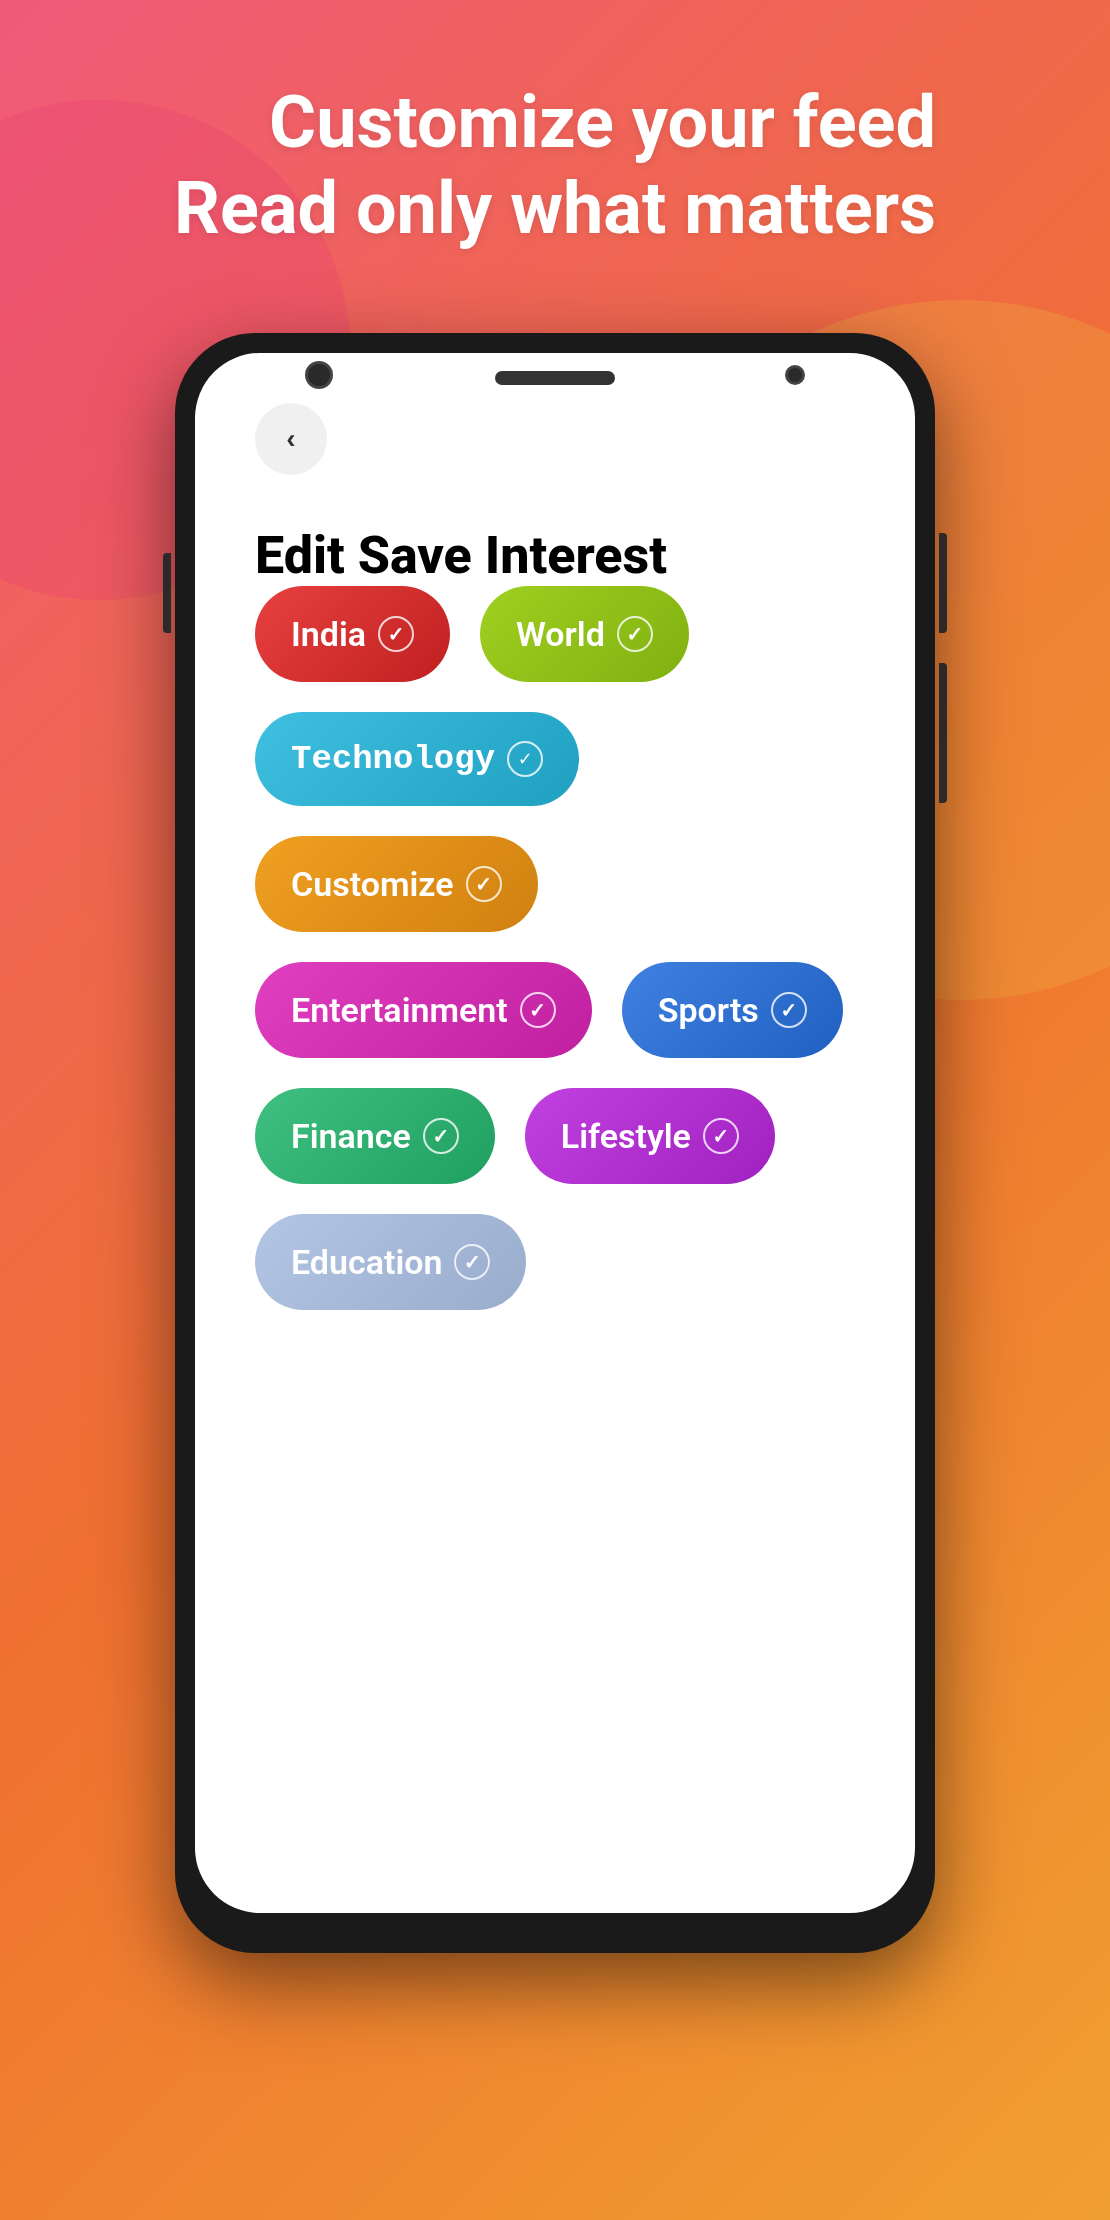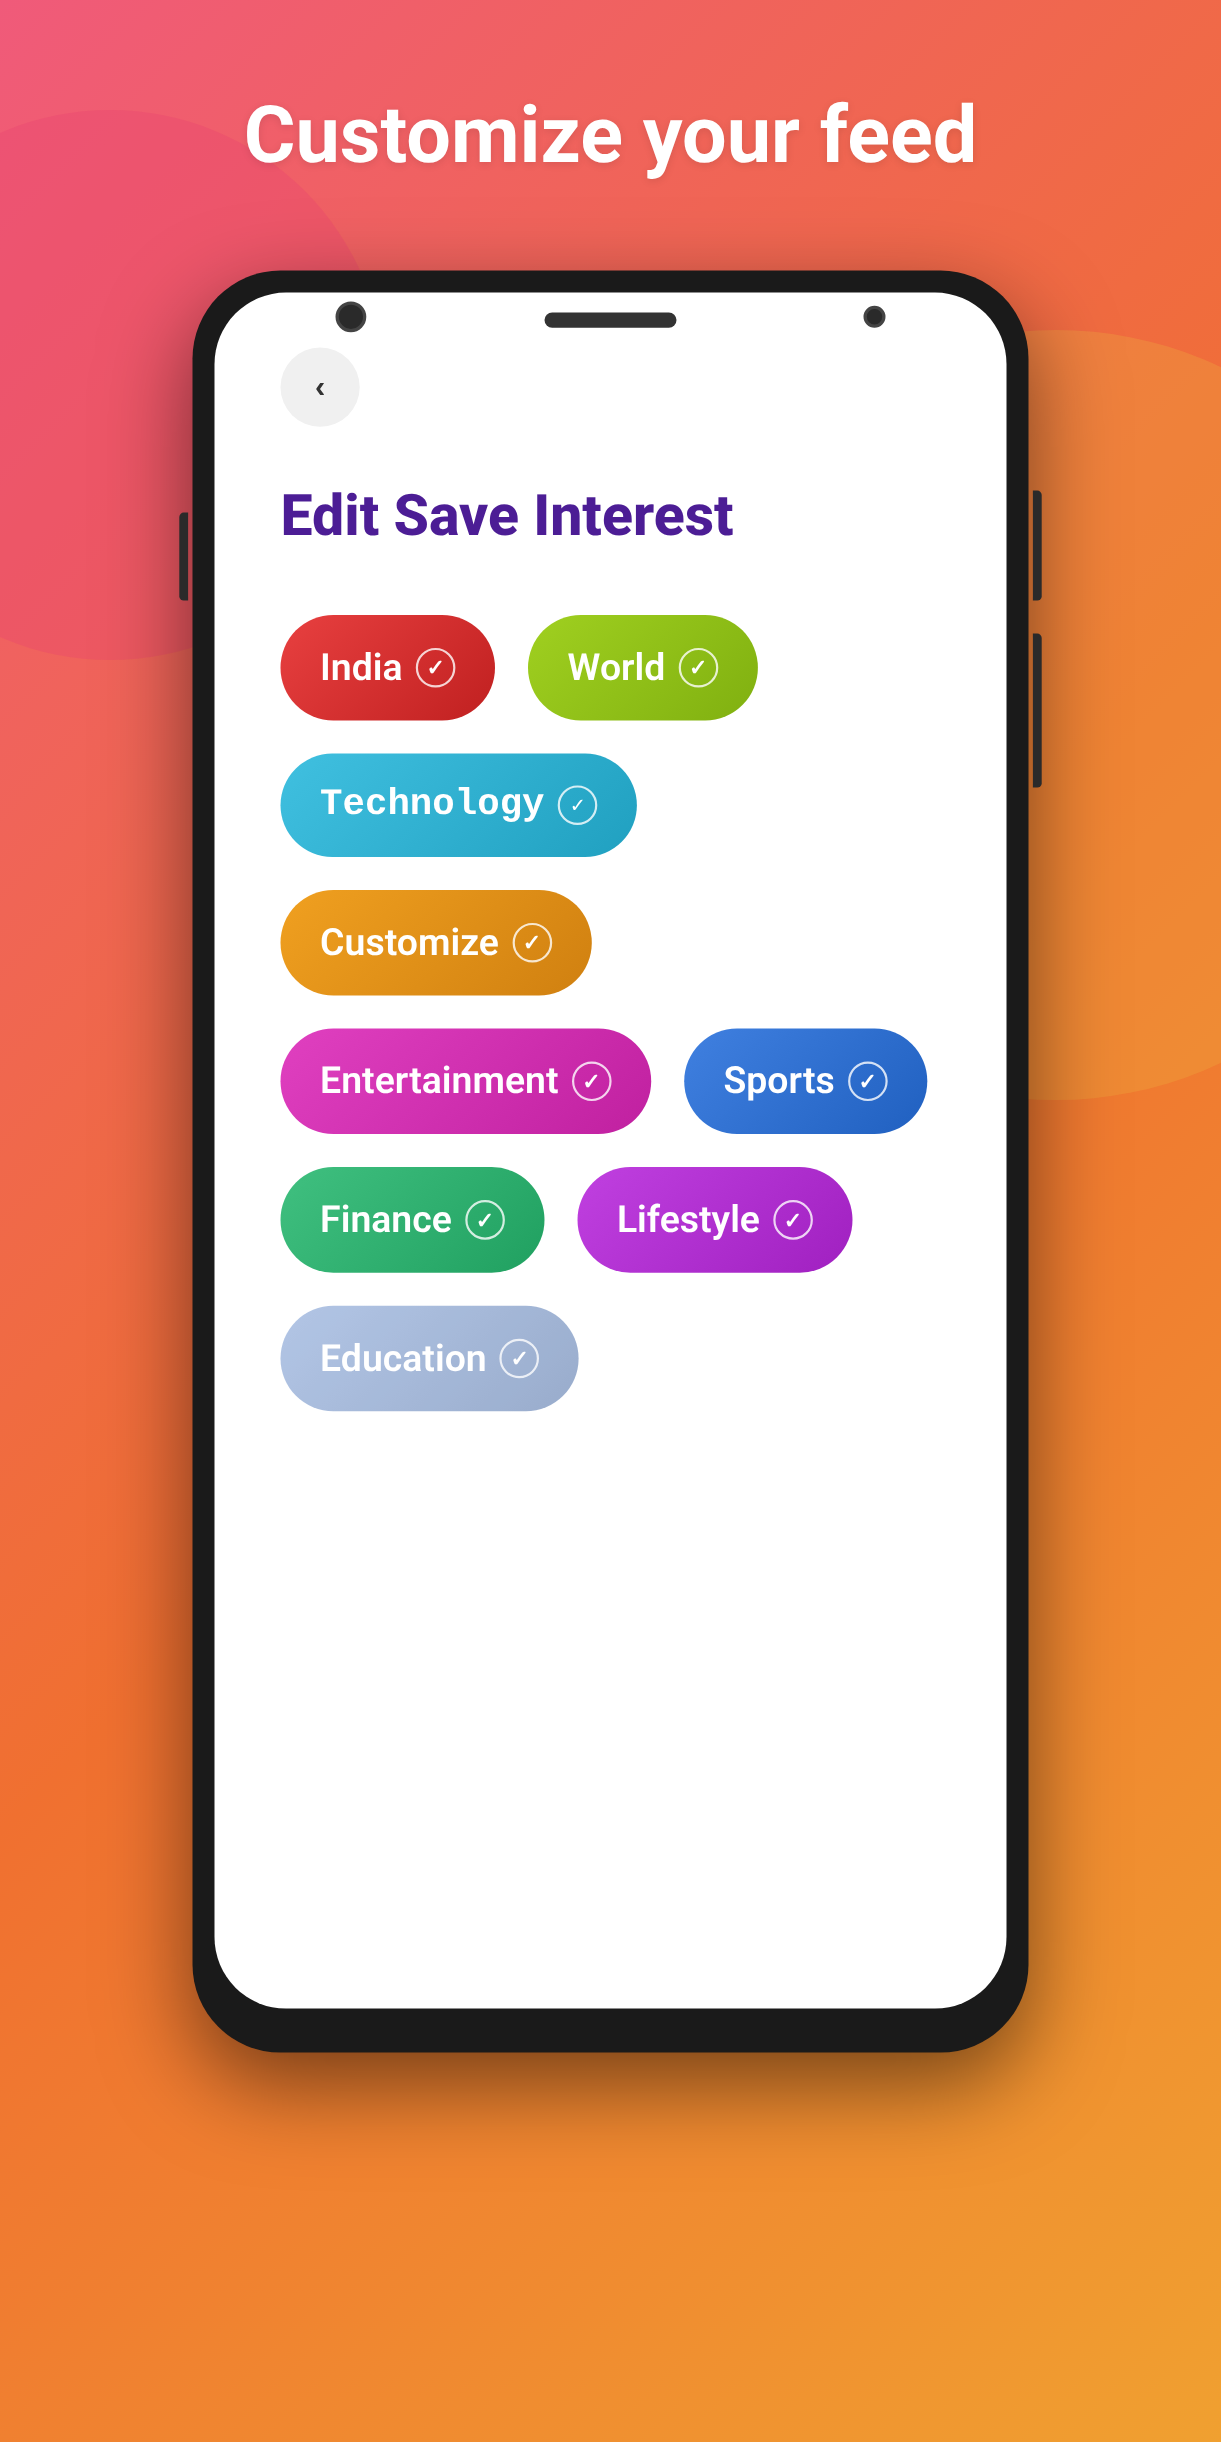--- a/index.html
+++ b/index.html
@@ -170,22 +170,21 @@
 
     .back-icon {
       font-size: 28px;
       color: #333;
       font-weight: bold;
     }
 
     .page-title {
       font-size: 52px;
       font-weight: 800;
-      color: #4c1d95;
-      margin-bottom: 60px;
+      color: #000000;
     }
 
     .tags-container {
       display: flex;
       flex-wrap: wrap;
       gap: 30px;
     }
 
     .tag {
       display: flex;
@@ -225,20 +224,21 @@
 <body>
 
 <div class="background">
 
   <div class="bg-swirl bg-swirl-1"></div>
   <div class="bg-swirl bg-swirl-2"></div>
 
   <div class="header-text">
     <h1 class="header-title">
       <span>Customize your feed</span><br>
+      <span>Read only what matters</span>
     </h1>
   </div>
 
   <div class="phone-container">
     <div class="phone-frame">
 
       <div class="side-button-left"></div>
       <div class="side-button-right1"></div>
       <div class="side-button-right2"></div>
 

